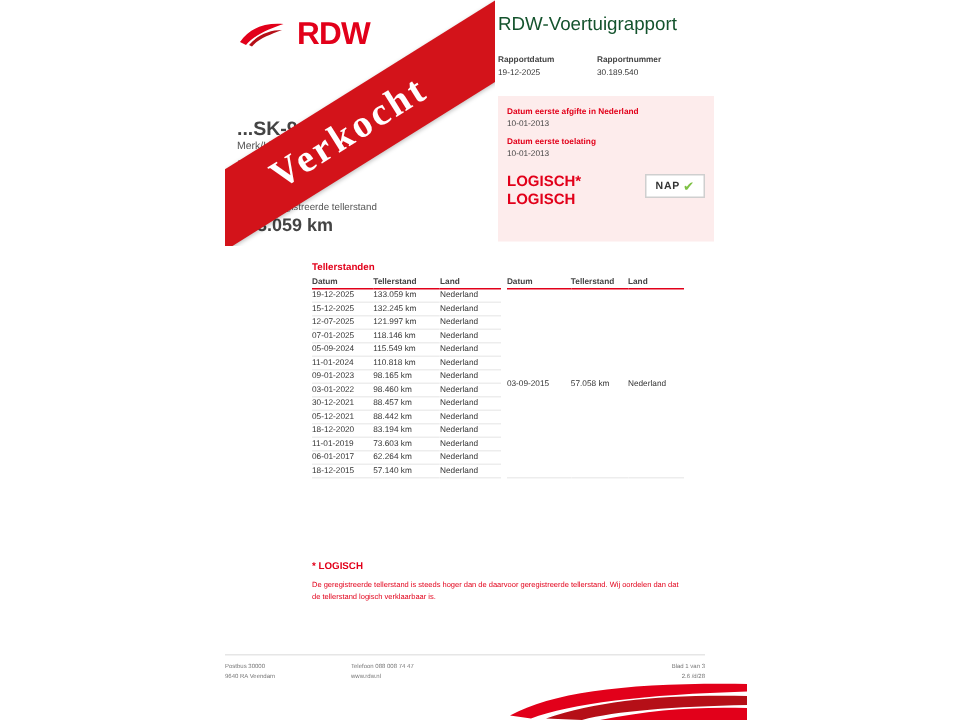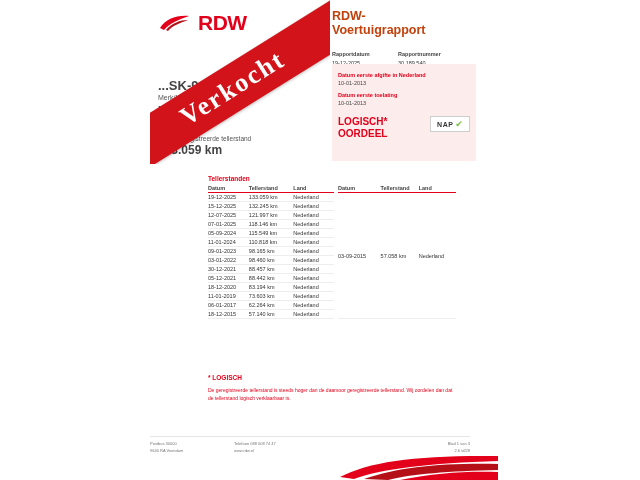--- a/index.html
+++ b/index.html
@@ -96,22 +96,22 @@
 
   
   .header-right {
     position: absolute;
     left: 332px;
     top: 10px;
     width: 122px;
   }
   .rdw-title {
     font-size: 12.5px;
-    font-weight: bold;
-    color: #c2410c;
+    font-weight: normal;
+    color: #14532d;
     line-height: 1.1;
   }
   .meta-row {
     margin-top: 13px;
     display: flex;
     gap: 10px;
     font-size: 5.5px;
     color: #333;
   }
   .meta-col-label {
@@ -345,21 +345,21 @@
   </div>
 
   <div class="red-panel">
     <div class="rp-label rp-l1">Datum eerste afgifte in Nederland</div>
     <div class="rp-value rp-v1">10-01-2013</div>
     <div class="rp-label rp-l2">Datum eerste toelating</div>
     <div class="rp-value rp-v2">10-01-2013</div>
 
     <div class="oordeel">
       <div>LOGISCH*</div>
-      <div>OORDEEL</div>
+      <div>LOGISCH</div>
     </div>
 
     <div class="nap-badge">
       <span class="nap-text">NAP</span>
       <span class="nap-check">✔</span>
     </div>
   </div>
 
   <div class="banner-wrap">
     <div class="banner">

